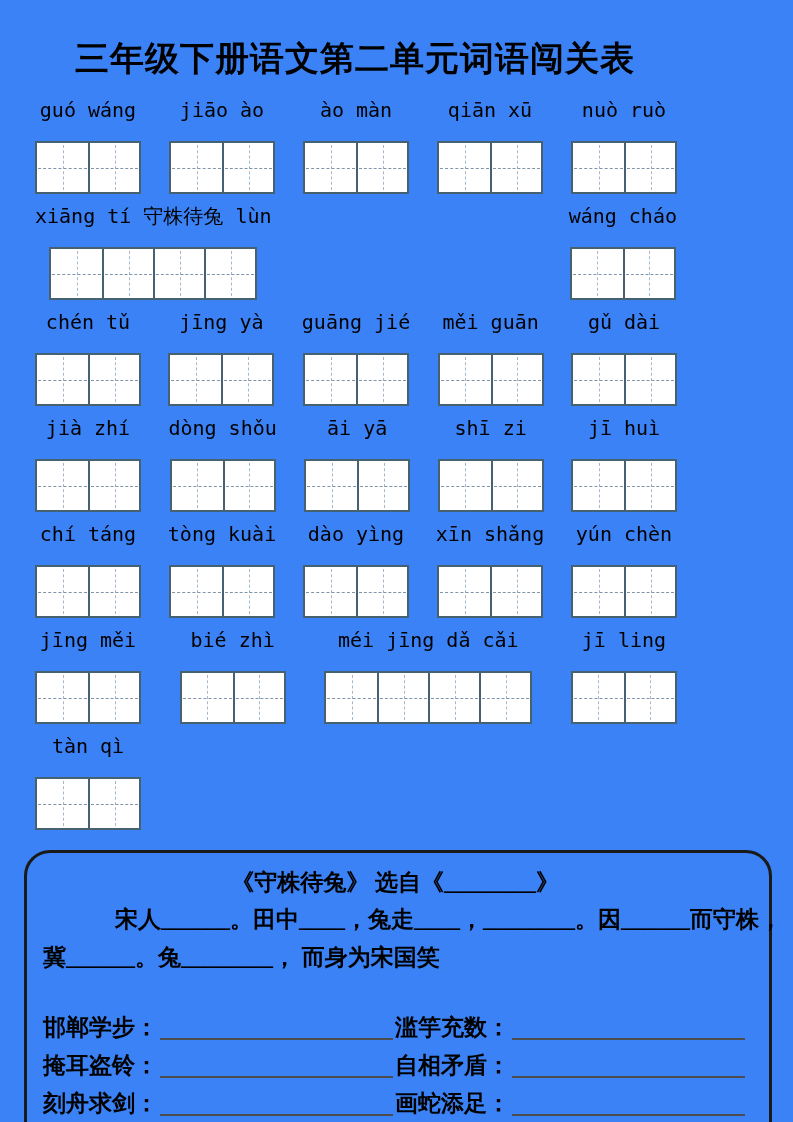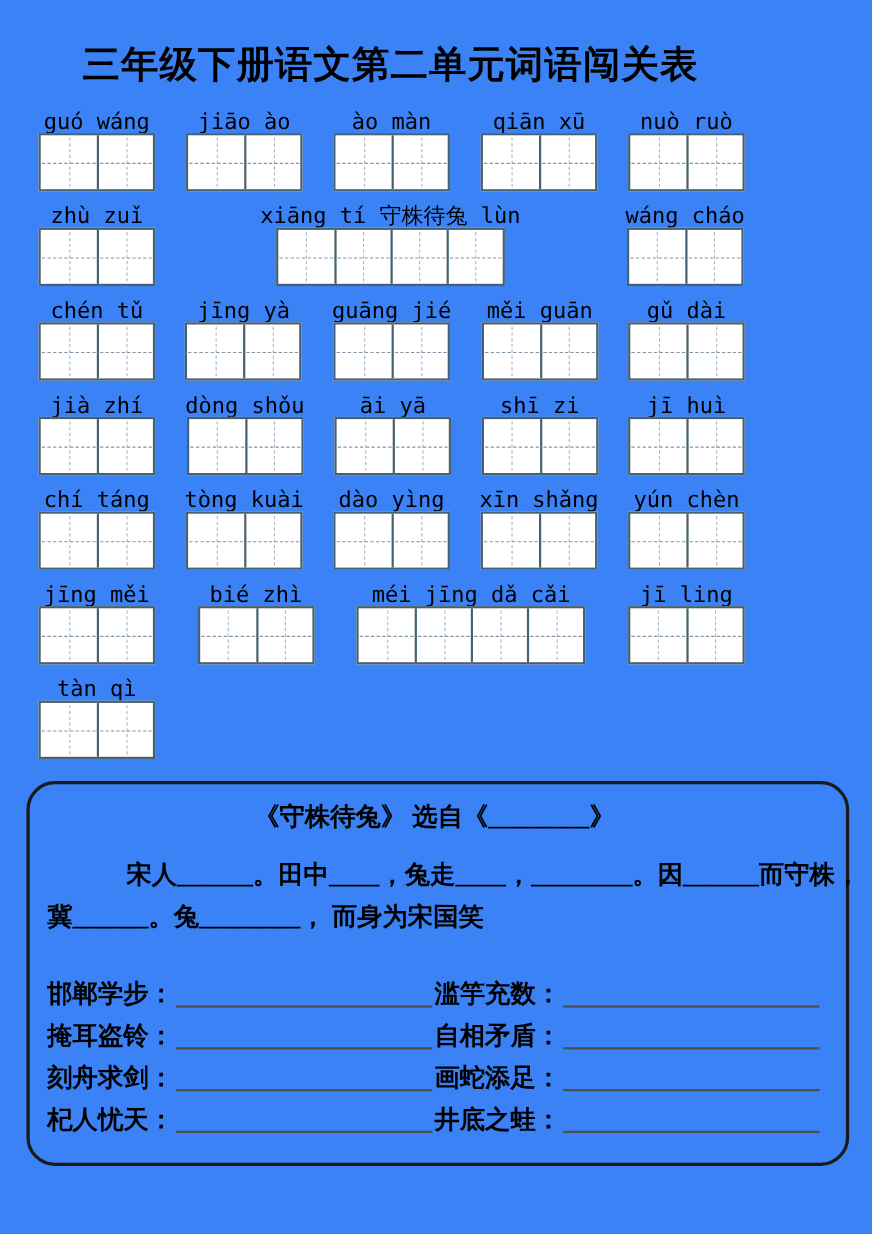--- a/index.html
+++ b/index.html
@@ -29,21 +29,21 @@
   }
   .rows { margin-top: 4px; }
   .word-row {
     display: flex;
     justify-content: space-between;
     width: 642px;
     margin-left: 35px;
     margin-bottom: 12px;
   }
   .word-row.single { justify-content: flex-start; }
-  .word-block { display: flex; flex-direction: column; align-items: center; }
+  .word-block { display: flex; flex-direction: column; align-items: center; gap: 20px; }
   .pinyin {
     font-family: "DejaVu Sans Mono", monospace;
     font-size: 20px;
     line-height: 20px;
     height: 20px;
     white-space: nowrap;
     text-align: center;
     margin-bottom: 1px;
   }
   .grid-box { display: flex; border: 2px solid var(--grid-border); background: #fff; }
@@ -77,21 +77,21 @@
     text-align: center;
     font-size: 23px;
     line-height: 36px;
     white-space: nowrap;
   }
   .story-line {
     font-size: 23px;
     line-height: 38px;
     white-space: nowrap;
   }
-  .story-line.indent { text-indent: 72px; margin-top: 16px; }
+  .story-line.indent { text-indent: 72px; }
   .idioms { margin-top: 32px; }
   .idiom-row {
     display: flex;
     align-items: flex-end;
     font-size: 23px;
     line-height: 38px;
   }
   .idiom-label { white-space: nowrap; }
   .idiom-blank { flex: 1; position: relative; height: 38px; }
   .idiom-blank::after {
@@ -143,27 +143,20 @@
         <div class="word-block">
           <div class="pinyin">nuò ruò</div>
           <div class="grid-box">
             <div class="cell"></div>
             <div class="cell"></div>
           </div>
         </div>
       </div>
       <div class="word-row">
         <div class="word-block">
-          <div class="pinyin">zhù zuǐ</div>
-          <div class="grid-box">
-            <div class="cell"></div>
-            <div class="cell"></div>
-          </div>
-        </div>
-        <div class="word-block">
           <div class="pinyin">xiāng tí 守株待兔 lùn</div>
           <div class="grid-box">
             <div class="cell"></div>
             <div class="cell"></div>
             <div class="cell"></div>
             <div class="cell"></div>
           </div>
         </div>
         <div class="word-block">
           <div class="pinyin">wáng cháo</div>

